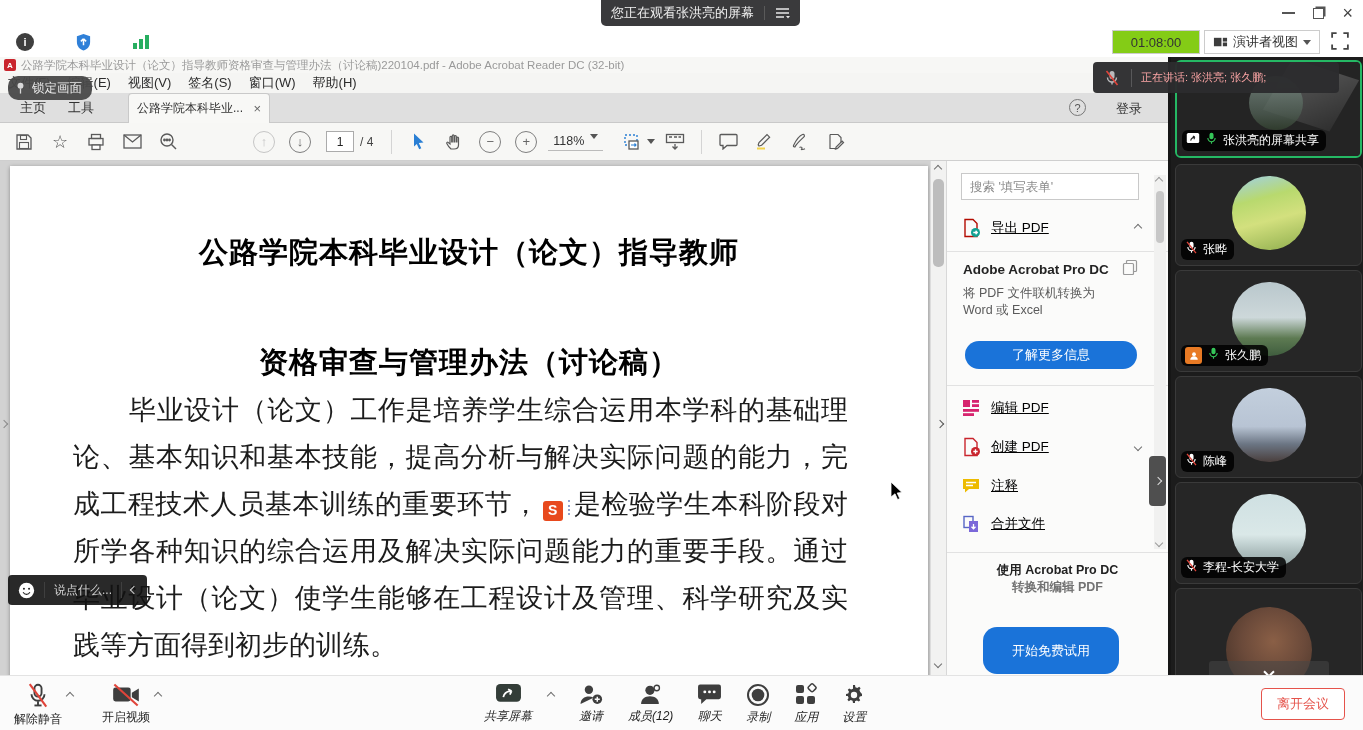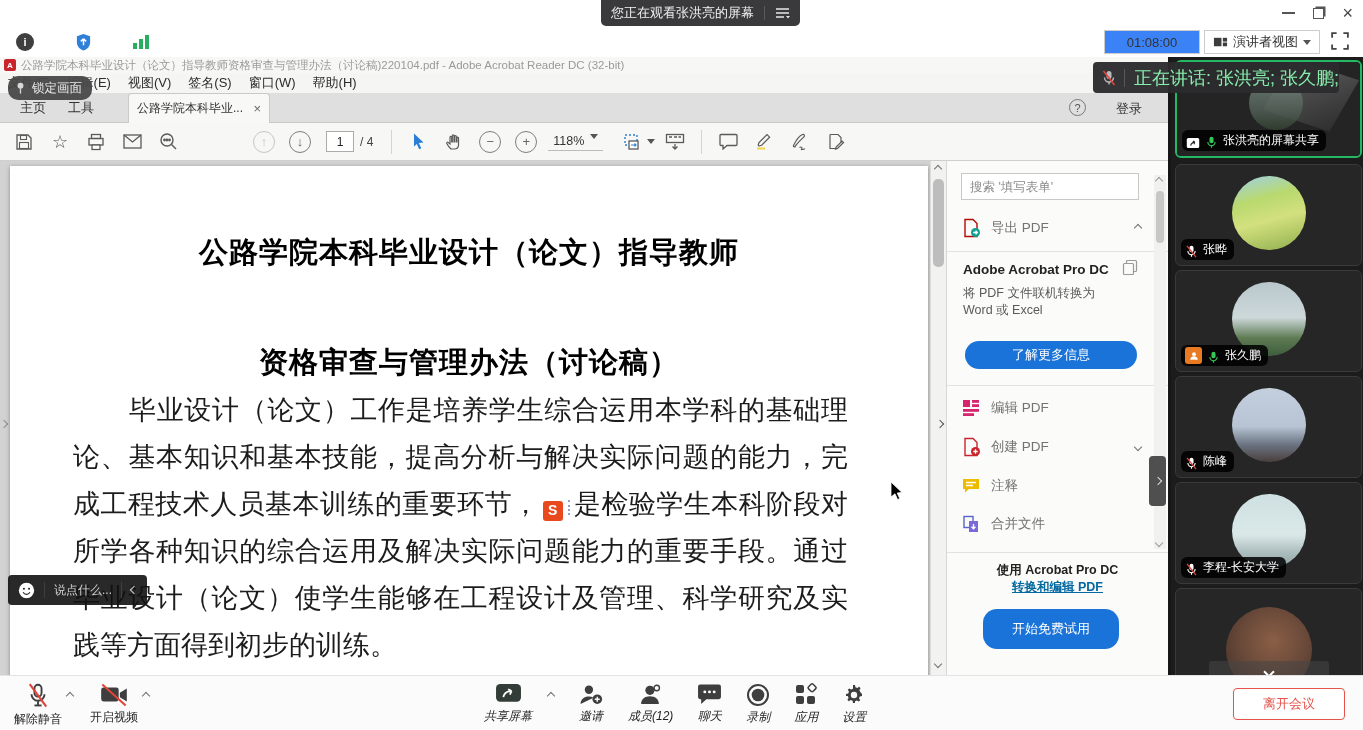--- a/index.html
+++ b/index.html
@@ -16,21 +16,21 @@
   #winctl span { color:#555; font-size:15px; line-height:18px; }
   .wc-min { display:inline-block; width:13px; height:2px; background:#555; }
   .wc-max { display:inline-block; width:11px; height:11px; border:1.5px solid #555; box-shadow:2px -2px 0 -0.5px #555; }
   #meetrow { position:absolute; left:0; top:28px; width:1363px; height:29px; }
   .mi { position:absolute; top:3px; width:22px; height:22px; display:flex; align-items:center; justify-content:center; }
   #icoInfo { left:14px; } #icoShield { left:72px; } #icoSignal { left:130px; }
   .infocirc { width:18px; height:18px; border-radius:50%; background:#3f3f3f; color:#fff; font-size:11px; font-weight:bold;
               display:flex; align-items:center; justify-content:center; }
   .sigbars { display:flex; align-items:flex-end; gap:2px; }
   .sigbars i { display:block; width:4px; background:#27ae60; }
-  #timer { position:absolute; right:163px; top:2px; width:96px; height:24px; border:1px solid #ccc; background:#3b82f6;
+  #timer { position:absolute; right:163px; top:2px; width:88px; height:24px; border:1px solid #ccc; background:#84cc16;
            color:#333; font-size:13px; display:flex; align-items:center; justify-content:center; }
   #viewbox { position:absolute; right:43px; top:2px; height:24px; border:1px solid #ccc; background:#fff; padding:0 8px;
              display:flex; align-items:center; gap:5px; font-size:13px; color:#333; }
   #fsbtn { position:absolute; right:12px; top:4px; width:20px; height:20px; }
   .carrow { width:0; height:0; border-left:4px solid transparent; border-right:4px solid transparent; border-top:5px solid #555; }
 
   
   #acrobat { position:absolute; left:0; top:57px; width:1168px; height:618px; background:#f5f5f3; }
   .ac-title { height:16px; display:flex; align-items:center; gap:5px; padding-left:4px; background:#f7f7f5; }
   .pdficon { width:12px; height:12px; background:#c9252d; border-radius:2px; color:#fff; font-size:8px; font-weight:bold;
@@ -84,33 +84,33 @@
   .chev.left { transform:rotate(-45deg); } .chev.right { transform:rotate(135deg); }
   .chev.small { width:6px; height:6px; border-width:1.6px; }
   .ds-up { position:absolute; left:4px; top:5px; } .ds-down { position:absolute; left:4px; bottom:8px; }
   .pane-arrow-left { position:absolute; left:1px; top:252px; } .pane-arrow-right { position:absolute; right:3px; top:252px; }
 
   .ac-side { position:relative; width:222px; height:514px; background:#fbfbfa; border-left:1px solid #d8d8d8; }
   .side-search { position:absolute; left:14px; top:12px; width:178px; height:27px; border:1px solid #c9c9c9; background:#fff;
                  font-size:12.5px; color:#333; padding:0 8px; font-family:"Liberation Sans",sans-serif; }
   .side-search::placeholder { color:#8a8a8a; }
   .tool-row { position:absolute; left:14px; display:flex; align-items:center; gap:10px; width:180px; }
-  .tool-row .tname { font-size:13.5px; color:#737373; }
+  .tool-row .tname { font-size:13.5px; color:#000000;text-decoration:underline; }
   .row-export { top:57px; } .row-edit { top:237px; } .row-create { top:276px; } .row-comment { top:315px; } .row-combine { top:353px; }
   .row-export .chev, .row-create .chev { margin-left:auto; }
   .side-div { position:absolute; left:0; width:100%; height:1px; background:#e2e2e2; }
   .promo-title { position:absolute; left:16px; top:101px; font-size:13.5px; font-weight:bold; color:#232323; }
   .promo-pages { position:absolute; right:30px; top:98px; }
   .promo-desc { position:absolute; left:16px; top:124px; width:160px; font-size:12.5px; color:#5a5a5a; line-height:17px; }
   .blue-btn { position:absolute; background:#1a73d9; color:#fff; font-size:13px; border-radius:14px;
               display:flex; align-items:center; justify-content:center; }
   #learnBtn { left:18px; top:180px; width:172px; height:28px; }
-  #trialBtn { left:36px; top:448px; width:136px; height:40px; }
+  #trialBtn { left:36px; top:466px; width:136px; height:47px; }
   .side-foot1 { position:absolute; left:0; top:401px; width:100%; text-align:center; font-size:12.5px; font-weight:bold; color:#222; }
-  .side-foot2 { position:absolute; left:0; top:418px; width:100%; text-align:center; font-size:12.5px; font-weight:bold; color:#0369a1;text-decoration:underline; }
+  .side-foot2 { position:absolute; left:0; top:418px; width:100%; text-align:center; font-size:12.5px; font-weight:bold; color:#737373; }
   .side-scroll { position:absolute; right:2px; top:14px; width:12px; height:374px; background:#f1f1f0; }
   .ss-thumb { position:absolute; left:2px; top:16px; width:8px; height:52px; background:#c7c7c7; border-radius:4px; }
   .ss-up { position:absolute; left:2px; top:3px; } .ss-down { position:absolute; left:2px; bottom:3px; }
   .collapse-handle { position:absolute; right:2px; top:295px; width:17px; height:50px; background:#4f4f4f; border-radius:4px;
                      display:flex; align-items:center; justify-content:center; z-index:5; }
   .collapse-handle .chev { border-color:#ddd; }
 
   
   #people { position:absolute; left:1168px; top:57px; width:195px; height:618px; background:#1c1c1c; overflow:hidden;
             border-left:3px solid #161616; }
@@ -122,50 +122,50 @@
   .av-sky { background:linear-gradient(180deg,#b9c7cc 0%,#cdd8da 48%,#5d7a52 76%,#3f5d3e 100%); }
   .av-bridge { background:linear-gradient(180deg,#c3cfdd 0%,#b8c4d4 52%,#6b7583 76%,#4a3f3d 100%); }
   .av-snow { background:linear-gradient(180deg,#cfe0e2 0%,#dae8e8 55%,#aebfbf 78%,#8fa1a1 100%); }
   .av-kid { background:radial-gradient(circle at 55% 40%,#8a5f46 0%,#6b4a3a 45%,#3c2c24 100%); top:18px; width:86px; height:86px; }
   .share-thumb { position:absolute; inset:0; background:#242424; }
   .share-thumb .blob { position:absolute; right:14px; top:4px; width:70px; height:58px;
        background:linear-gradient(135deg,rgba(255,255,255,.28),rgba(255,255,255,.05)); transform:rotate(18deg) skewX(-12deg); }
   .share-thumb .mini-circ { position:absolute; left:72px; top:14px; width:54px; height:54px; border-radius:50%;
        background:linear-gradient(180deg,#7a8a84 0%,#4c5a50 70%,#32402f 100%); opacity:.85; }
   .nlabel { position:absolute; left:5px; bottom:5px; background:rgba(0,0,0,.85); color:#fff; font-size:12px;
-            display:flex; align-items:flex-end; gap:5px; padding:2px 7px 2px 4px; border-radius:6px; max-width:175px; white-space:nowrap; }
+            display:flex; align-items:flex-start; gap:5px; padding:2px 7px 2px 4px; border-radius:6px; max-width:175px; white-space:nowrap; }
   .hostbadge { width:17px; height:17px; background:#e87a24; border-radius:3px; display:flex; align-items:center; justify-content:center; }
   .t6-chev { position:absolute; left:50%; bottom:48px; transform:translateX(-50%); width:120px; height:22px;
              background:rgba(70,70,70,.55); border-radius:3px; display:flex; align-items:center; justify-content:center; }
   .t6-chev .chev { border-color:#fff; }
 
   #speaking { position:absolute; left:1093px; top:62px; width:246px; height:31px; background:rgba(44,44,46,.96);
               border-radius:4px; display:flex; align-items:center; z-index:50; }
   #speaking .micwrap { width:38px; display:flex; align-items:center; justify-content:center; }
   #speaking .sdiv { width:1px; height:18px; background:#58585a; margin-right:9px; }
-  #speaking .stxt { color:#86efac; font-size:18px; white-space:nowrap; }
+  #speaking .stxt { color:#fca5a5; font-size:11px; white-space:nowrap; }
 
   
   #locktip { position:absolute; left:8px; top:76px; height:24px; background:rgba(72,72,72,.95); border-radius:10px;
              display:flex; align-items:center; gap:5px; padding:0 10px 0 6px; z-index:45; }
   #locktip span { color:#e9e9e9; font-size:12.5px; }
   #chatpill { position:absolute; left:8px; top:575px; height:30px; background:rgba(18,18,18,.9); border-radius:4px;
               display:flex; align-items:center; padding:0 10px; gap:9px; z-index:30; }
   #chatpill .cdiv { width:1px; height:16px; background:#3f3f3f; }
   #chatpill .hint { color:#cfcfcf; font-size:12px; }
   #chatpill .chev { border-color:#cfcfcf; }
 
   
   #bottombar { position:absolute; left:0; top:675px; width:1363px; height:55px; background:#fbfbfb; border-top:1px solid #e3e3e3; }
   .bb-item { display:flex; flex-direction:column; align-items:center; gap:2px; }
   .bb-label { font-size:12px; color:#1f1f1f; white-space:nowrap; }
   .bb-left { position:absolute; left:14px; top:7px; display:flex; gap:5px; align-items:flex-start; }
   .bb-center { position:absolute; left:484px; top:7px; display:flex; gap:24px; align-items:flex-start;font-style:italic; }
   .bb-chev { margin-top:10px; }
-  #leaveBtn { position:absolute; right:18px; top:12px; padding:6px 29px; border:1px solid #e5534b; border-radius:4px;
+  #leaveBtn { position:absolute; right:18px; top:12px; padding:6px 15px; border:1px solid #e5534b; border-radius:4px;
               color:#e5534b; font-size:13px; background:#fff; }
 
   #cursor { position:absolute; left:890px; top:482px; z-index:60; }
 </style>
 </head>
 <body>
 
 <div id="screen">
 
   <div id="acrobat">
@@ -560,21 +560,21 @@
         <svg width="24" height="26" viewBox="0 0 20 22">
             <rect x="7" y="1.5" width="6" height="10" rx="3" fill="none" stroke="#3e3e3e" stroke-width="1.6"></rect>
             <path d="M4.5 9.5a5.5 5.5 0 0 0 11 0" fill="none" stroke="#3e3e3e" stroke-width="1.6"></path>
             <line x1="10" y1="15.5" x2="10" y2="19" stroke="#3e3e3e" stroke-width="1.6"></line>
             <line x1="7" y1="19" x2="13" y2="19" stroke="#3e3e3e" stroke-width="1.6"></line>
             <line x1="3" y1="1" x2="17" y2="20" stroke="#e0443a" stroke-width="1.8"></line>
           </svg>
         <span class="bb-label">解除静音</span>
       </div>
       <span class="chev up small bb-chev"></span>
-      <div class="bb-item" style="margin-left:12px">
+      <div class="bb-item" style="margin-left:24px">
         <svg width="28" height="24" viewBox="0 0 24 20">
             <rect x="1" y="3.5" width="15" height="12" rx="2" fill="#3e3e3e"></rect>
             <path d="M17 8l6-3.5v11L17 12z" fill="#3e3e3e"></path>
             <line x1="2" y1="1" x2="22" y2="19" stroke="#e0443a" stroke-width="1.8"></line>
           </svg>
         <span class="bb-label">开启视频</span>
       </div>
       <span class="chev up small bb-chev"></span>
     </div>
 

